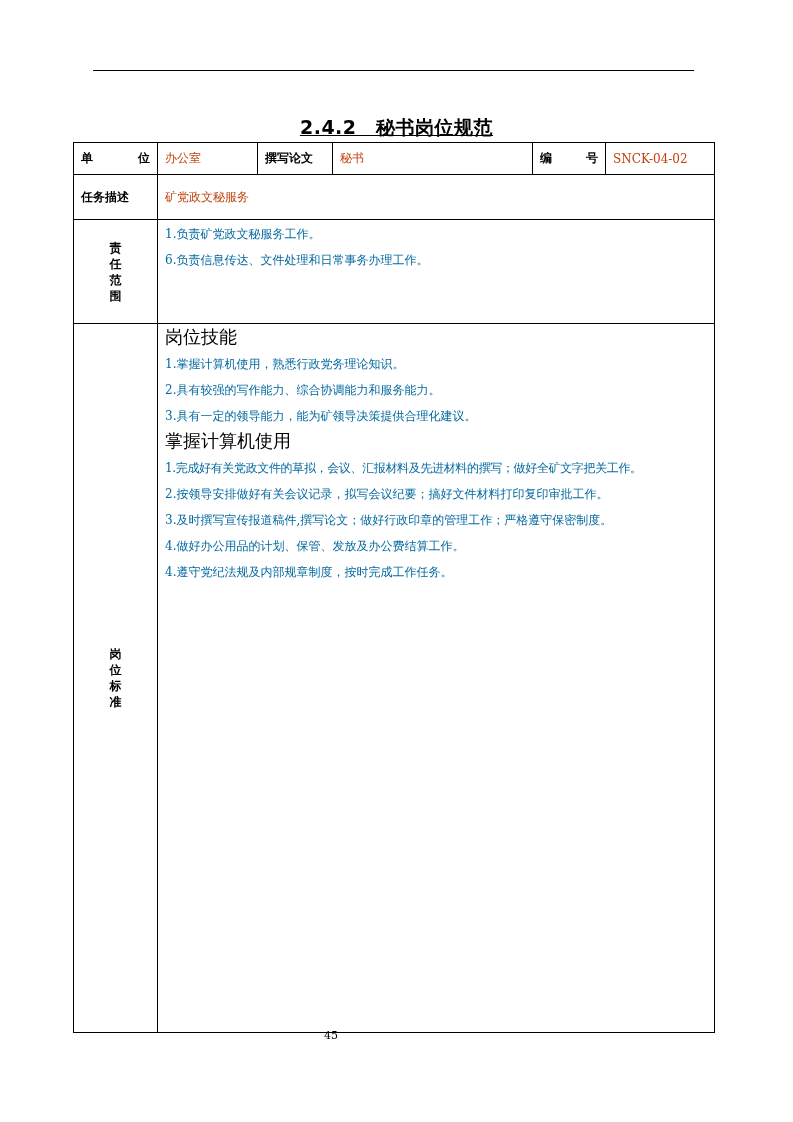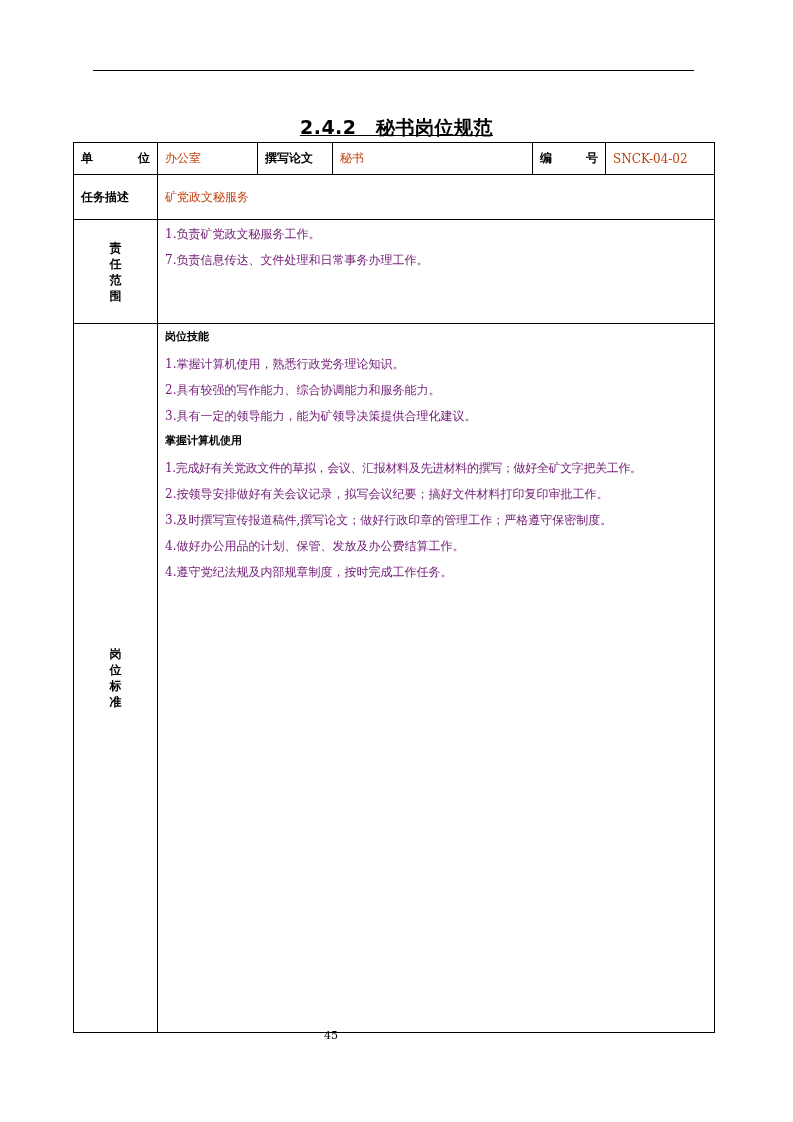--- a/index.html
+++ b/index.html
@@ -7,22 +7,22 @@
   .header-rule { position: absolute; left: 93px; top: 70px; width: 601px; height: 0; border-top: 1px solid #000; }
   .title { position: absolute; left: 0; top: 115px; width: 793px; text-align: center; font-family: "DejaVu Sans", sans-serif; font-weight: bold; font-size: 19px; letter-spacing: 0.5px; text-decoration: underline; }
   table.spec { position: absolute; left: 73px; top: 142px; width: 641px; border-collapse: collapse; table-layout: fixed; }
   table.spec td { border: 1.3px solid #000; padding: 0 7px; vertical-align: middle; font-size: 12px; }
   .lab { font-family: "DejaVu Sans", sans-serif; font-weight: bold; font-size: 12.5px; }
   .lab-spread { display: flex; justify-content: space-between; }
   .val { color: #c2410c; font-size: 12px; }
   .vert { text-align: center; font-family: "DejaVu Sans", sans-serif; font-weight: bold; font-size: 12.5px; line-height: 16px; }
   .vert span { display: block; }
   .top { vertical-align: top !important; padding-top: 4px !important; }
-  .line { font-size: 12px; color: #701a75; height: 26px; line-height: 20px; white-space: nowrap; }
-  .sec { font-family: "DejaVu Sans", sans-serif; font-weight: bold; font-size: 11px; height: 26px; line-height: 18px; }
+  .line { font-size: 12px; color: #0369a1; height: 26px; line-height: 20px; white-space: nowrap; }
+  .sec { font-family: "DejaVu Sans", sans-serif; font-weight: normal; font-size: 18px; height: 26px; line-height: 18px; }
   .pagenum { position: absolute; left: 0; top: 1029px; width: 662px; text-align: center; font-size: 11px; }
 </style>
 </head>
 <body>
 
 <div class="header-rule"></div>
 <div class="title">2.4.2　秘书岗位规范</div>
 
 <table class="spec">
   <colgroup>
@@ -58,21 +58,21 @@
   </tr>
   <tr style="height:104px">
     <td class="vert">
       <span>责</span>
       <span>任</span>
       <span>范</span>
       <span>围</span>
     </td>
     <td class="top" colspan="5">
       <div class="line">1.负责矿党政文秘服务工作。</div>
-      <div class="line">7.负责信息传达、文件处理和日常事务办理工作。</div>
+      <div class="line">6.负责信息传达、文件处理和日常事务办理工作。</div>
     </td>
   </tr>
   <tr style="height:709px">
     <td class="vert">
       <span>岗</span>
       <span>位</span>
       <span>标</span>
       <span>准</span>
     </td>
     <td class="top" colspan="5">

